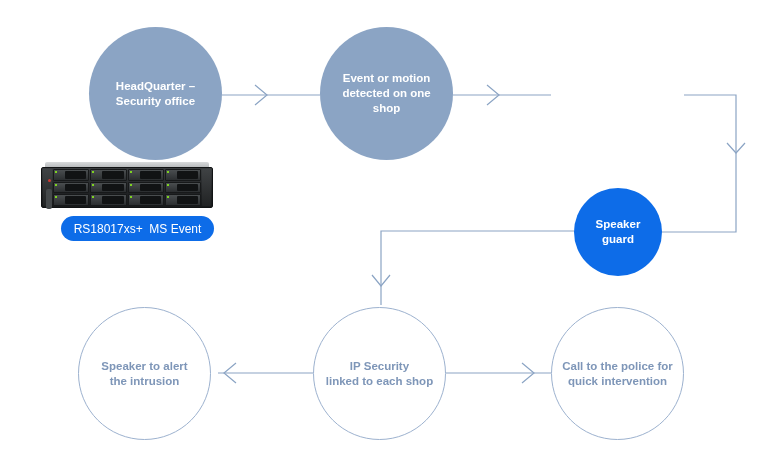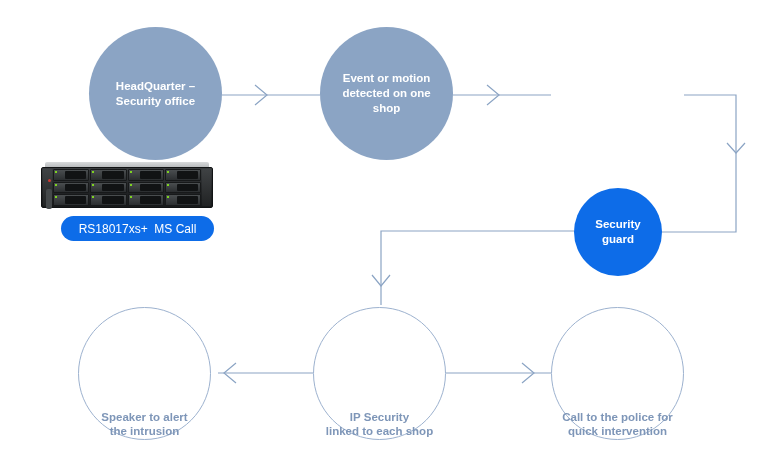--- a/index.html
+++ b/index.html
@@ -62,21 +62,20 @@
     color: #ffffff;
     font-weight: bold;
     font-size: 11.5px;
   }
   .node.outlined {
     background: #ffffff;
     border: 1px solid #9db2cf;
     color: #7e96b8;
     font-weight: bold;
     font-size: 11.5px;
-    align-items: flex-end;
   }
 
   
   #node-headquarter     { left: 89px;  top: 27px;  width: 133px; height: 133px; text-align: center; }
   #node-event           { left: 320px; top: 27px;  width: 133px; height: 133px; }
   #node-alert           { left: 551px; top: 27px;  width: 133px; height: 133px; }
   #node-security-guard  { left: 574px; top: 188px; width: 88px;  height: 88px;  }
   #node-speaker         { left: 78px;  top: 307px; width: 133px; height: 133px; }
   #node-telephone       { left: 313px; top: 307px; width: 133px; height: 133px; }
   #node-police          { left: 551px; top: 307px; width: 133px; height: 133px; }
@@ -211,21 +210,21 @@
   </div>
 
   <div class="node filled" id="node-event">
     <span class="node-label">Event or motion
 detected on one
 shop</span>
   </div>
 
 
   <div class="node accent" id="node-security-guard">
-    <span class="node-label">Security
+    <span class="node-label">Speaker
 guard</span>
   </div>
 
   <div class="node outlined" id="node-speaker">
     <span class="node-label">Speaker to alert
 the intrusion</span>
   </div>
 
   <div class="node outlined" id="node-telephone">
     <span class="node-label">IP Security
@@ -291,16 +290,16 @@
           <i class="bay-slot"></i>
         </div>
       <div class="nas-bay">
           <i class="bay-led"></i>
           <i class="bay-slot"></i>
         </div>
     </div>
   </div>
 
   <div id="nas-label-pill">
-    <span>RS18017xs+  MS Call</span>
+    <span>RS18017xs+  MS Event</span>
   </div>
 
 </div>
 
 </body></html>

